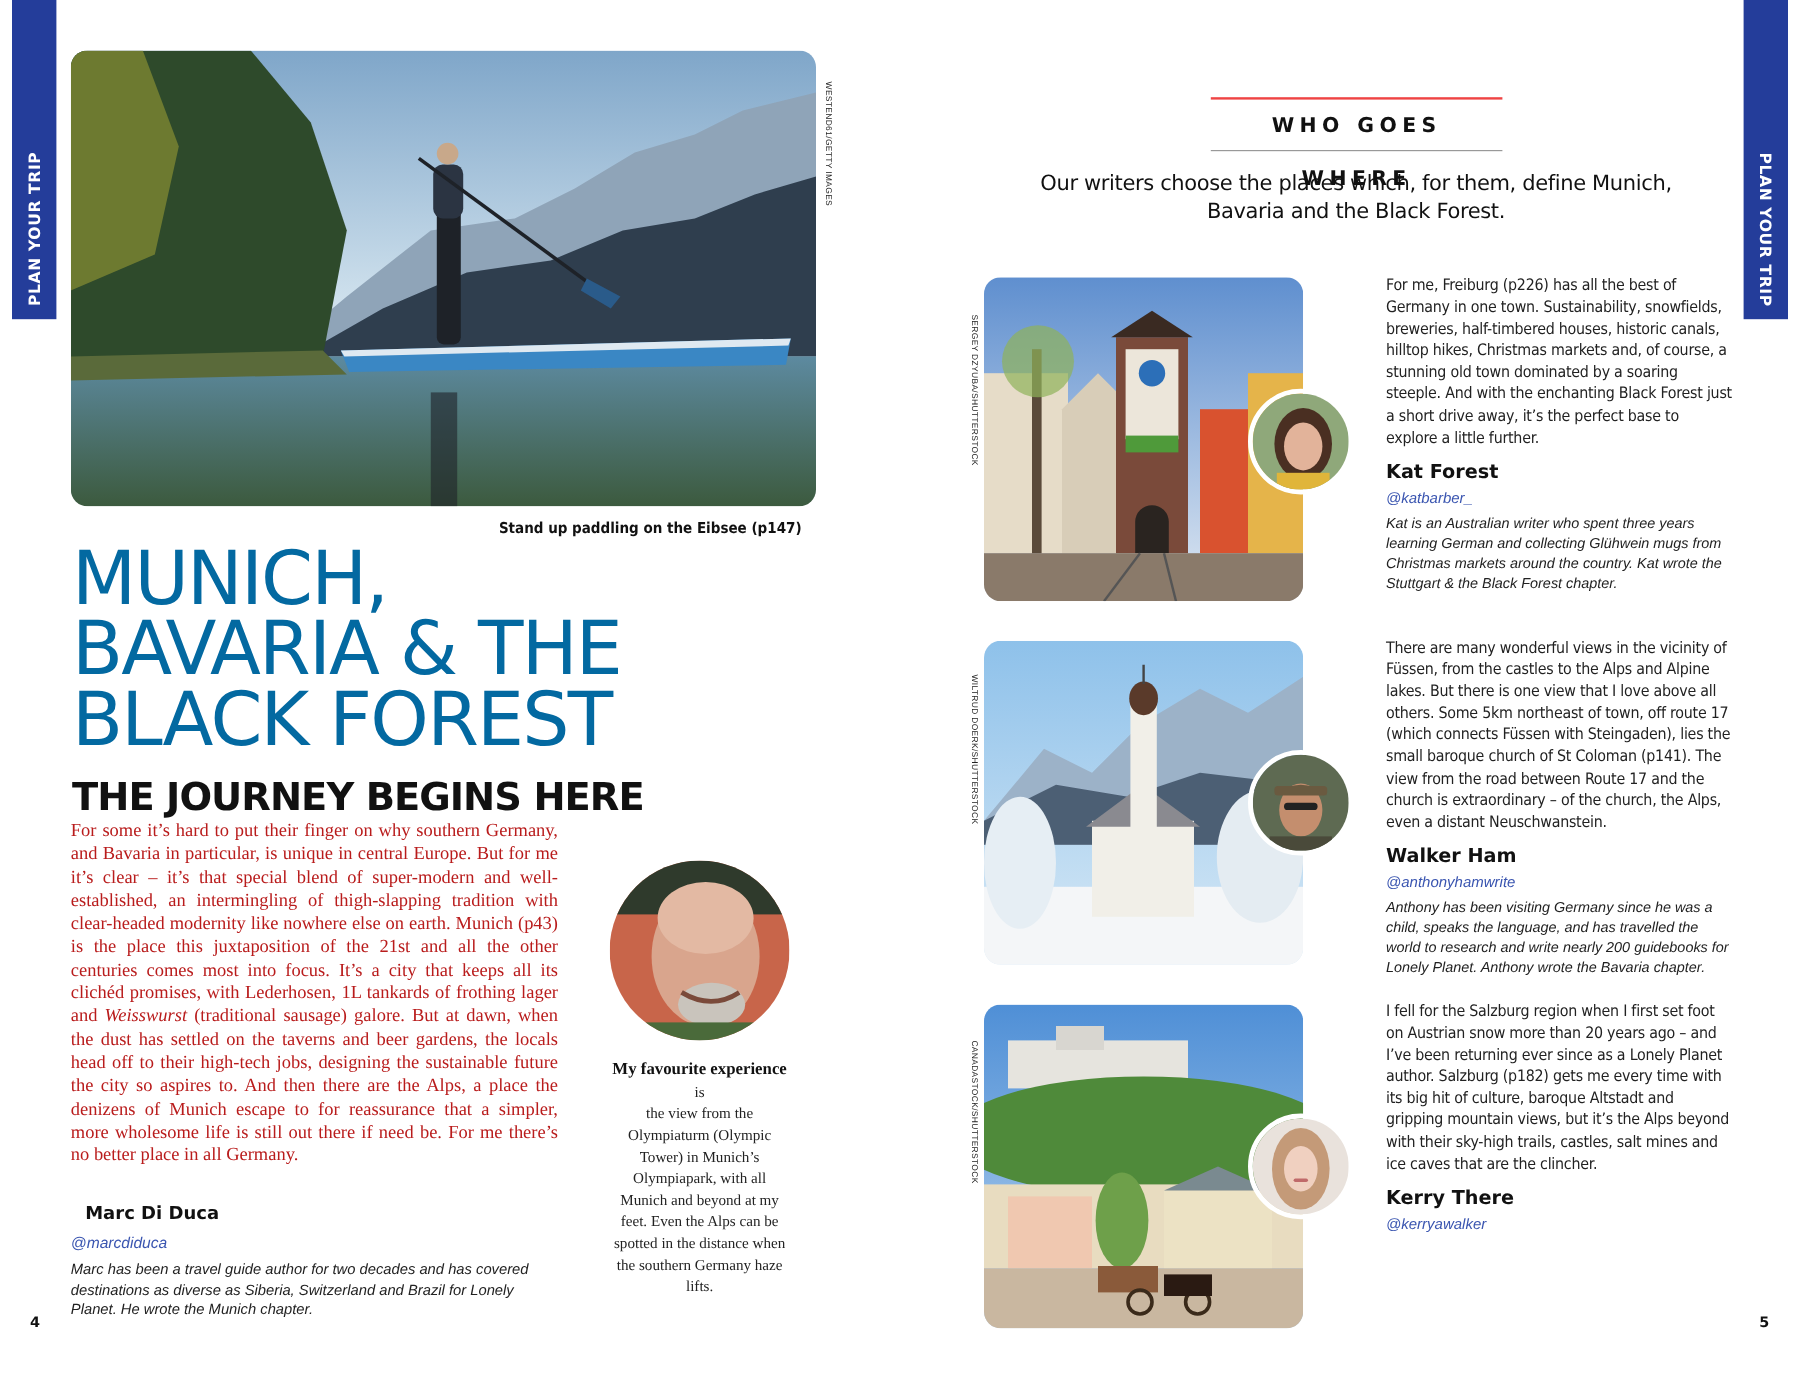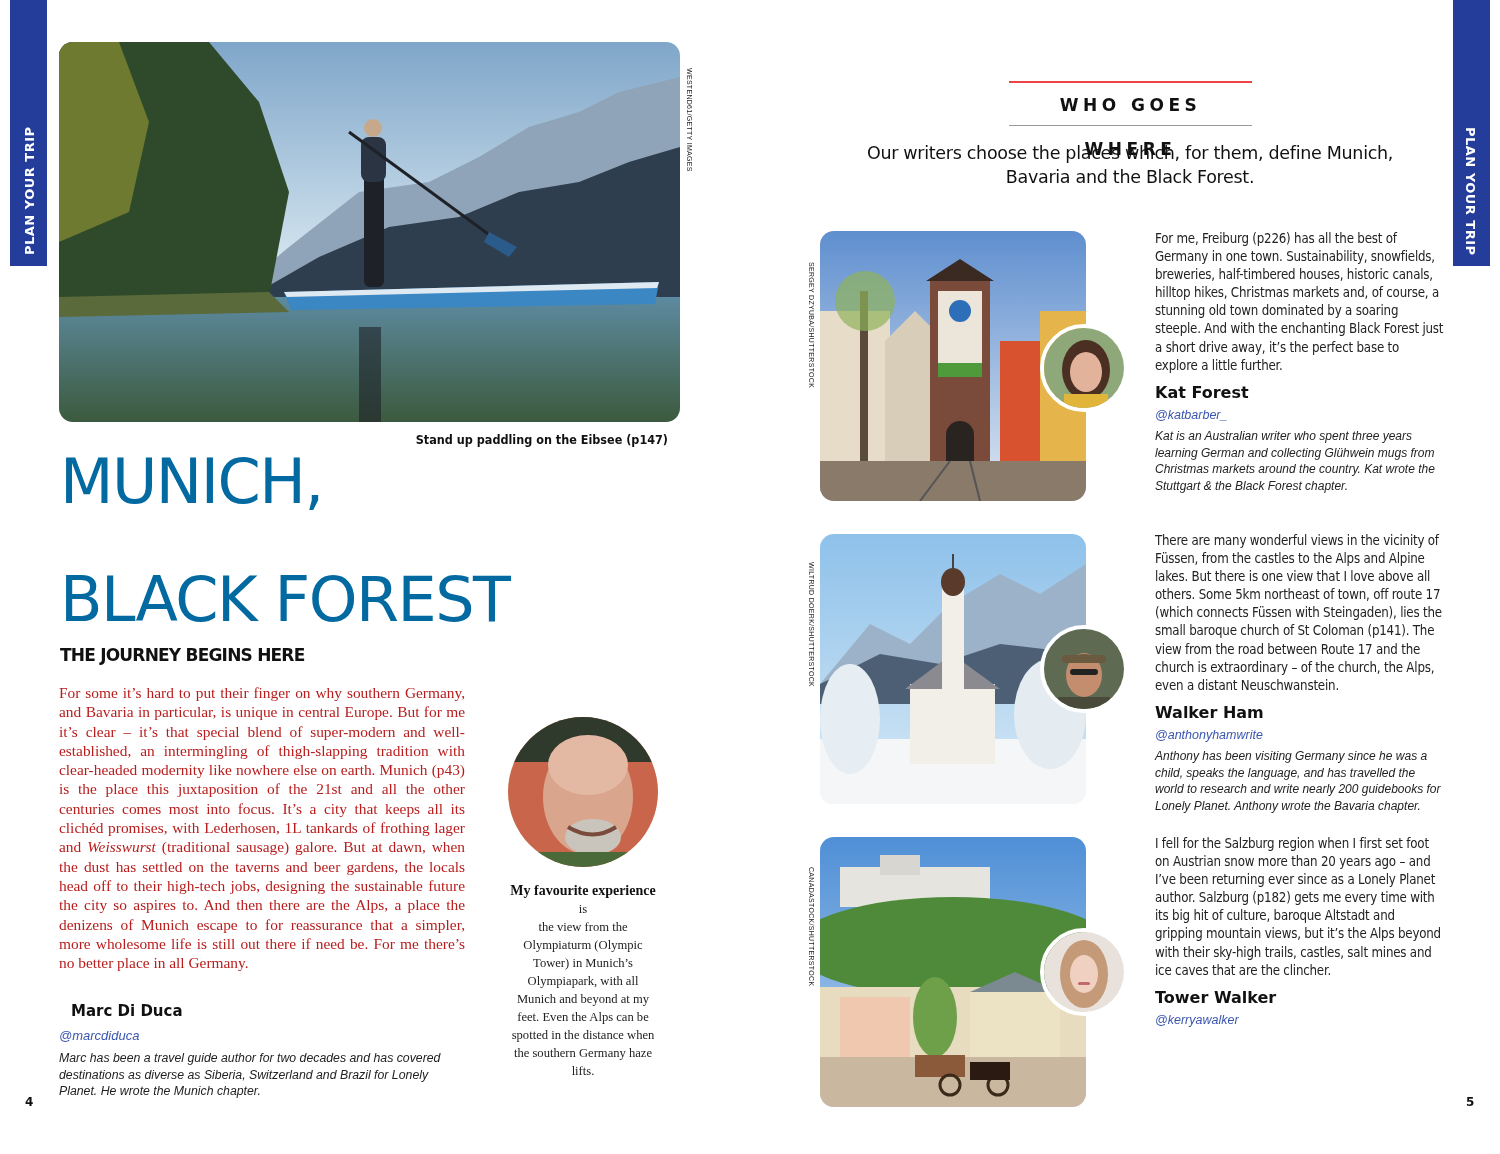--- a/index.html
+++ b/index.html
@@ -8,21 +8,21 @@
   .tab.left{left:10px;}
   .tab.right{left:1453px;}
   .tab-text{position:absolute;color:#fff;font-weight:bold;font-size:13px;letter-spacing:0.5px;white-space:nowrap;font-family:"DejaVu Sans",sans-serif;}
   .tab.left .tab-text{transform:rotate(-90deg);transform-origin:left top;left:12px;top:255px;}
   .tab.right .tab-text{transform:rotate(90deg);transform-origin:left top;left:25px;top:127px;}
   .photo{position:absolute;border-radius:14px;overflow:hidden;}
   .credit{position:absolute;font-size:7px;color:#222;letter-spacing:0.3px;white-space:nowrap;font-family:"Liberation Sans",sans-serif;}
   .credit.down{transform:rotate(90deg);transform-origin:left top;}
   .caption{position:absolute;right:832px;top:432px;font-size:12.5px;font-weight:bold;color:#111;font-family:"DejaVu Sans Condensed","DejaVu Sans",sans-serif;}
   .title{position:absolute;left:60px;top:452px;margin:0;color:#0369a1;font-family:"DejaVu Sans",sans-serif;font-weight:normal;font-size:62px;line-height:59px;letter-spacing:-1.5px;}
-  .subtitle{position:absolute;left:60px;top:645px;margin:0;font-family:"DejaVu Sans",sans-serif;font-weight:bold;font-size:17px;letter-spacing:-0.8px;color:#111;}
+  .subtitle{position:absolute;left:60px;top:645px;margin:0;font-family:"DejaVu Sans",sans-serif;font-weight:bold;font-size:32px;letter-spacing:-0.8px;color:#111;}
   .intro{position:absolute;left:59px;top:683px;width:406px;margin:0;font-family:"Liberation Serif","DejaVu Serif",serif;font-size:15.4px;line-height:19.3px;text-align:justify;color:#b91c1c;hyphens:auto;}
   .author-name{font-family:"DejaVu Sans",sans-serif;font-weight:bold;font-size:15px;color:#111;margin:0;}
   .handle{font-style:italic;color:#3a55b0;font-size:13px;margin:0;}
   .bio{font-style:italic;font-size:12.3px;line-height:16.5px;color:#222;margin:0;}
   .marc-name{position:absolute;left:71px;top:1002px;}
   .marc-handle{position:absolute;left:59px;top:1028px;}
   .marc-bio{position:absolute;left:59px;top:1050px;width:410px;}
   .page-num{position:absolute;font-family:"DejaVu Sans",sans-serif;font-weight:bold;font-size:12px;color:#111;}
   .avatar{position:absolute;border-radius:50%;overflow:hidden;border:4px solid #fff;box-sizing:border-box;}
   .fav{position:absolute;left:508px;top:882px;width:150px;text-align:center;font-family:Liberation Serif, serif;font-size:12.6px;line-height:18px;color:#222;}
@@ -75,21 +75,21 @@
     <polygon points="430,190 458,205 450,215 425,200" fill="#2a5b8a"></polygon>
     <rect x="300" y="285" width="22" height="95" fill="#1e2228" opacity="0.6"></rect>
   </svg>
 </div>
 <span class="credit down" style="left:693px;top:68px;">WESTEND61/GETTY IMAGES</span>
 
 <div class="caption">Stand up paddling on the Eibsee (p147)</div>
 
 <h1 class="title">
   <span>MUNICH,</span><br>
-  <br>
+  <span>BAVARIA &amp; THE</span><br>
   <span>BLACK FOREST</span>
 </h1>
 <h2 class="subtitle">THE JOURNEY BEGINS HERE</h2>
 
 <p class="intro"><span>For some it’s hard to put their finger on why southern Germany, and Bavaria in particular, is unique in central Europe. But for me it’s clear – it’s that special blend of super-modern and well-established, an intermingling of thigh-slapping tradition with clear-headed modernity like nowhere else on earth. Munich (p43) is the place this juxtaposition of the 21st and all the other centuries comes most into focus. It’s a city that keeps all its clichéd promises, with Lederhosen, 1L tankards of frothing lager and </span><i>Weisswurst</i><span> (traditional sausage) galore. But at dawn, when the dust has settled on the taverns and beer gardens, the locals head off to their high-tech jobs, designing the sustainable future the city so aspires to. And then there are the Alps, a place the denizens of Munich escape to for reassurance that a simpler, more wholesome life is still out there if need be. For me there’s no better place in all Germany.</span></p>
 
 <p class="author-name marc-name">Marc Di Duca</p>
 <p class="handle marc-handle">@marcdiduca</p>
 <p class="bio marc-bio">Marc has been a travel guide author for two decades and has covered destinations as diverse as Siberia, Switzerland and Brazil for Lonely Planet. He wrote the Munich chapter.</p>
 
@@ -226,17 +226,17 @@
 <div class="avatar" style="left:1040px;top:928px;width:88px;height:88px;">
   <svg width="80" height="80" viewBox="0 0 80 80">
     <rect width="80" height="80" fill="#e9e2dc"></rect>
     <ellipse cx="40" cy="42" rx="24" ry="34" fill="#c49a78"></ellipse>
     <ellipse cx="40" cy="42" rx="14" ry="19" fill="#f0d0c0"></ellipse>
     <rect x="34" y="50" width="12" height="3" rx="1.5" fill="#c06a6a"></rect>
   </svg>
 </div>
 <div class="entry" style="top:835px;">
   <p class="quote">I fell for the Salzburg region when I first set foot on Austrian snow more than 20 years ago – and I’ve been returning ever since as a Lonely Planet author. Salzburg (p182) gets me every time with its big hit of culture, baroque Altstadt and gripping mountain views, but it’s the Alps beyond with their sky-high trails, castles, salt mines and ice caves that are the clincher.</p>
-  <p class="author-name">Tower Walker</p>
+  <p class="author-name">Kerry There</p>
   <p class="handle">@kerryawalker</p>
 </div>
 
 <span class="page-num" style="left:1466px;top:1095px;">5</span>
 
 </body></html>

